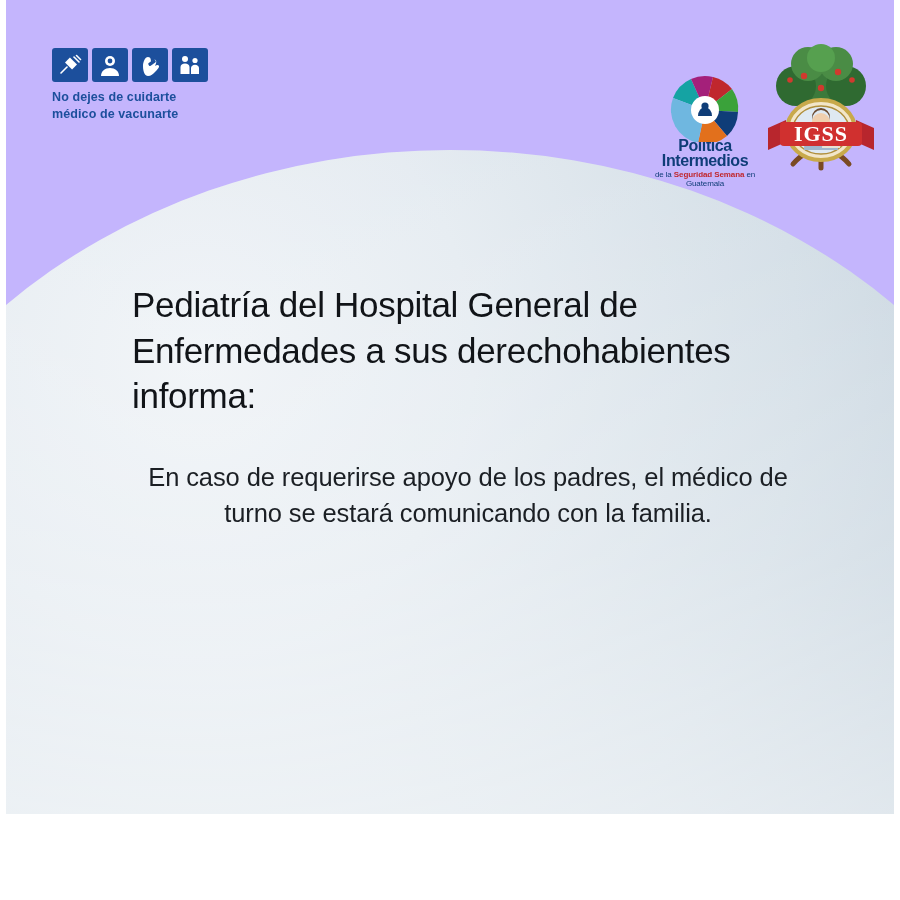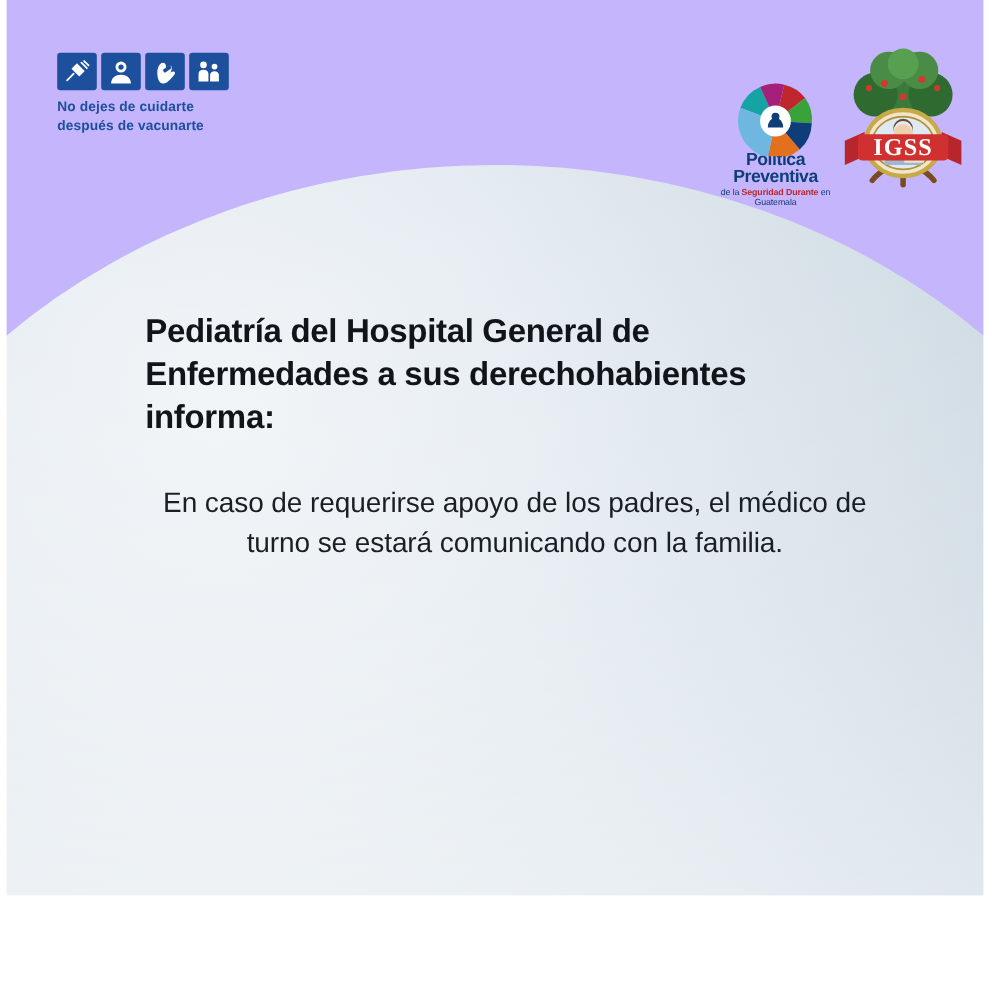--- a/index.html
+++ b/index.html
@@ -139,22 +139,22 @@
   .igss svg { display: block; }
 
   
   .content {
     position: absolute;
     left: 132px;
     top: 282px;
     width: 672px;
   }
   .headline {
-    font-size: 30px;
-    font-weight: bold;
+    font-size: 35px;
+    font-weight: normal;
     color: #111418;
     line-height: 1.30;
     letter-spacing: -0.3px;
     margin: 0 0 40px 0;
     max-width: 625px;
   }
   .body-par {
     font-size: 25.5px;
     color: #1b1f24;
     line-height: 1.44;
@@ -214,21 +214,21 @@
             <circle cx="8" cy="6" r="3"></circle>
             <path d="M3.5 21v-7c0-2 2-3.5 4.5-3.5s4.5 1.5 4.5 3.5v7z"></path>
             <circle cx="18" cy="7.5" r="2.6"></circle>
             <path d="M14 21v-6c0-1.8 1.8-3.2 4-3.2s4 1.4 4 3.2v6z"></path>
           </g>
         </svg>
       </div>
     </div>
     <div class="vax-text">
       <div>No dejes de cuidarte</div>
-      <div>después de vacunarte</div>
+      <div>médico de vacunarte</div>
     </div>
   </div>
 
   <div class="politica">
     <div class="politica-wheel">
       <svg width="86" height="70" viewBox="0 0 86 70">
         <g transform="translate(43,38)">
           <path d="M0 0 L-32 -12 A34 34 0 0 1 -14 -31 Z" fill="#15a3a3"></path>
           <path d="M0 0 L-14 -31 A34 34 0 0 1 8 -33 Z" fill="#a4207a"></path>
           <path d="M0 0 L8 -33 A34 34 0 0 1 27 -21 Z" fill="#c0272d"></path>
@@ -237,24 +237,24 @@
           <path d="M0 0 L22 26 A34 34 0 0 1 -7 33 Z" fill="#e2701c"></path>
           <path d="M0 0 L-7 33 A34 34 0 0 1 -32 -12 Z" fill="#6fb7e0"></path>
           <circle cx="0" cy="0" r="14" fill="#ffffff"></circle>
           <path d="M-7 6 a7 9 0 0 1 14 0 z" fill="#0f3d78"></path>
           <circle cx="0" cy="-4" r="3.6" fill="#0f3d78"></circle>
         </g>
       </svg>
     </div>
     <div class="politica-title">
       <span>Política</span>
-      <span class="line2">Preventiva</span>
+      <span class="line2">Intermedios</span>
     </div>
     <div class="politica-sub">
-      <span>de la </span><b>Seguridad Durante</b><span> en Guatemala</span>
+      <span>de la </span><b>Seguridad Semana</b><span> en Guatemala</span>
     </div>
   </div>
 
   <div class="igss">
     <svg width="122" height="136" viewBox="0 0 122 136">
 
       <g>
         <circle cx="61" cy="34" r="30" fill="#3b7a3b"></circle>
         <circle cx="36" cy="44" r="20" fill="#2f6a31"></circle>
         <circle cx="86" cy="44" r="20" fill="#2f6a31"></circle>

